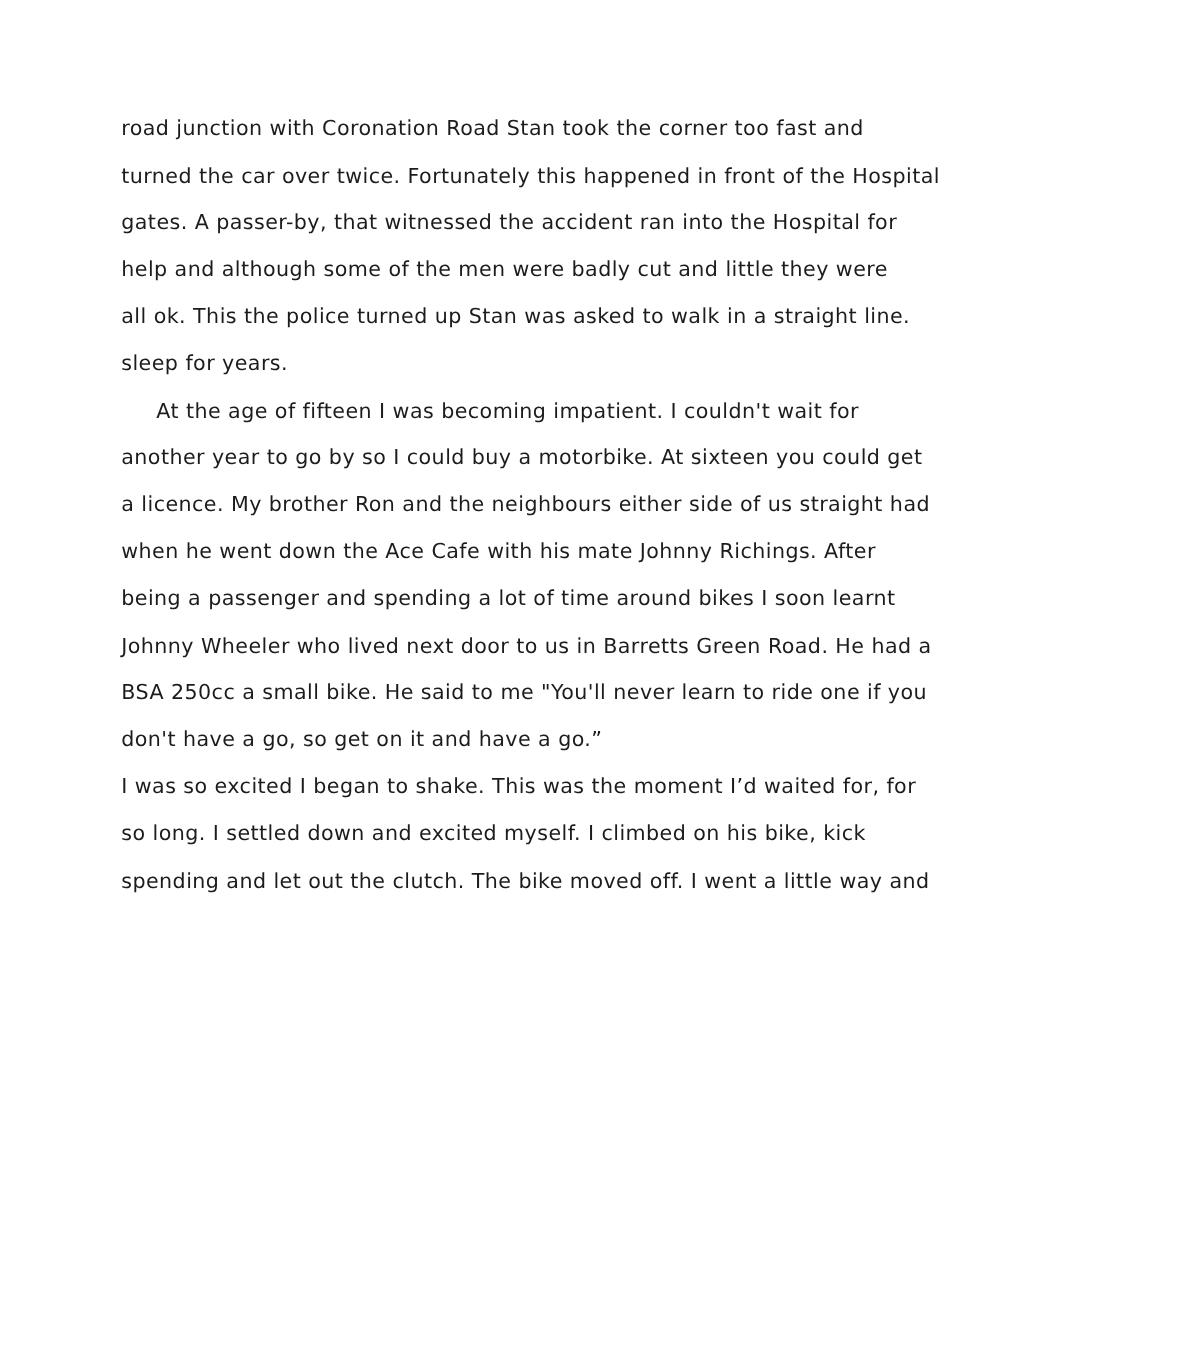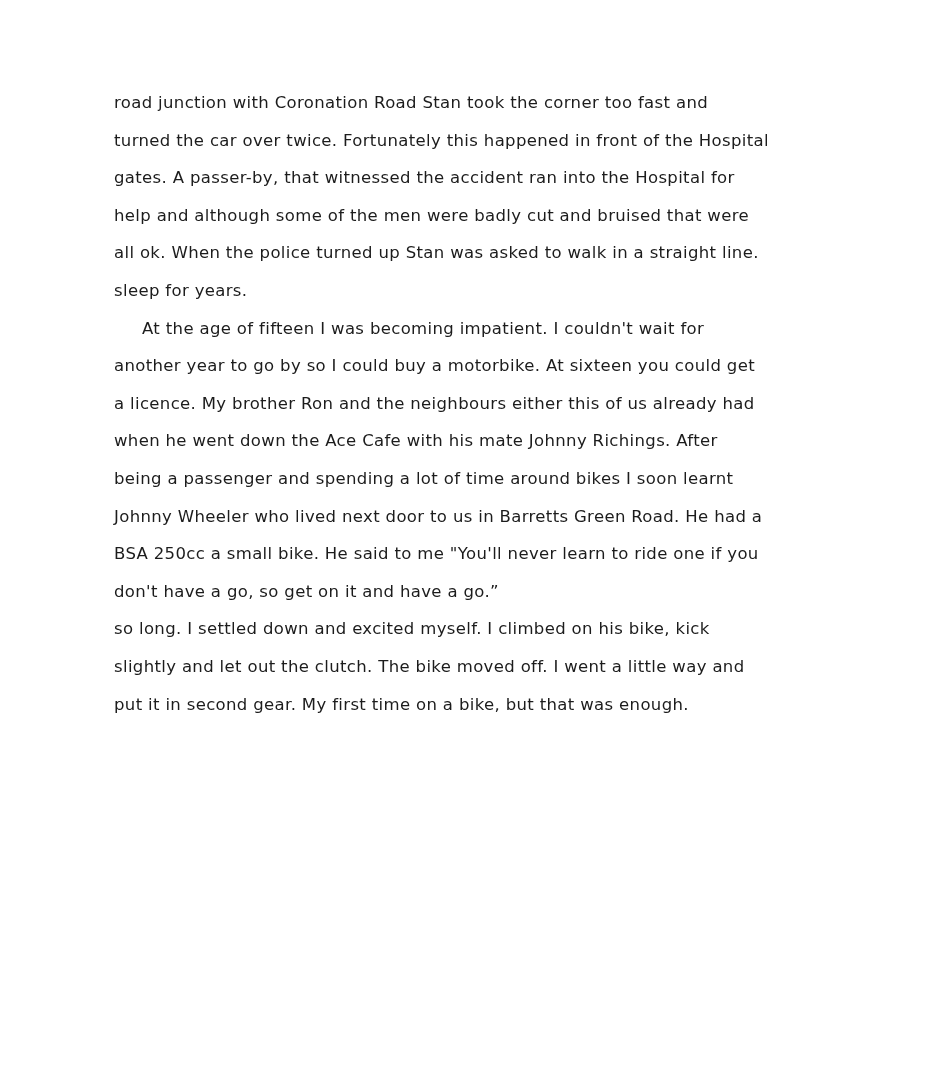--- a/index.html
+++ b/index.html
@@ -10,21 +10,21 @@
   .page {
     position: relative;
     width: 947px;
     height: 1088px;
     background: #ffffff;
     overflow: hidden;
     font-family: "DejaVu Sans", "Liberation Sans", sans-serif;
   }
   .text-block {
     position: absolute;
-    left: 114px;
+    left: 97px;
     top: 84px;
     width: 760px;
     font-size: 16.5px;
     line-height: 37.6px;
     letter-spacing: 0.35px;
     color: #1c1c1c;
   }
   .text-line {
     white-space: nowrap;
     height: 37.6px;
@@ -34,28 +34,28 @@
   }
 </style>
 </head>
 <body>
 
 <div class="page">
   <div class="text-block">
       <div class="text-line">road junction with Coronation Road Stan took the corner too fast and</div>
       <div class="text-line">turned the car over twice. Fortunately this happened in front of the Hospital</div>
       <div class="text-line">gates. A passer-by, that witnessed the accident ran into the Hospital for</div>
-      <div class="text-line">help and although some of the men were badly cut and bruised that were</div>
-      <div class="text-line">all ok. When the police turned up Stan was asked to walk in a straight line.</div>
+      <div class="text-line">help and although some of the men were badly cut and little they were</div>
+      <div class="text-line">all ok. This the police turned up Stan was asked to walk in a straight line.</div>
       <div class="text-line">sleep for years.</div>
       <div class="text-line indent">At the age of fifteen I was becoming impatient. I couldn't wait for</div>
       <div class="text-line">another year to go by so I could buy a motorbike. At sixteen you could get</div>
-      <div class="text-line">a licence. My brother Ron and the neighbours either this of us already had</div>
+      <div class="text-line">a licence. My brother Ron and the neighbours either side of us straight had</div>
       <div class="text-line">when he went down the Ace Cafe with his mate Johnny Richings. After</div>
       <div class="text-line">being a passenger and spending a lot of time around bikes I soon learnt</div>
       <div class="text-line">Johnny Wheeler who lived next door to us in Barretts Green Road. He had a</div>
       <div class="text-line">BSA 250cc a small bike. He said to me "You'll never learn to ride one if you</div>
       <div class="text-line">don't have a go, so get on it and have a go.”</div>
+      <div class="text-line">I was so excited I began to shake. This was the moment I’d waited for, for</div>
       <div class="text-line">so long. I settled down and excited myself. I climbed on his bike, kick</div>
-      <div class="text-line">slightly and let out the clutch. The bike moved off. I went a little way and</div>
-      <div class="text-line">put it in second gear. My first time on a bike, but that was enough.</div>
+      <div class="text-line">spending and let out the clutch. The bike moved off. I went a little way and</div>
     </div>
 </div>
 
 </body></html>

